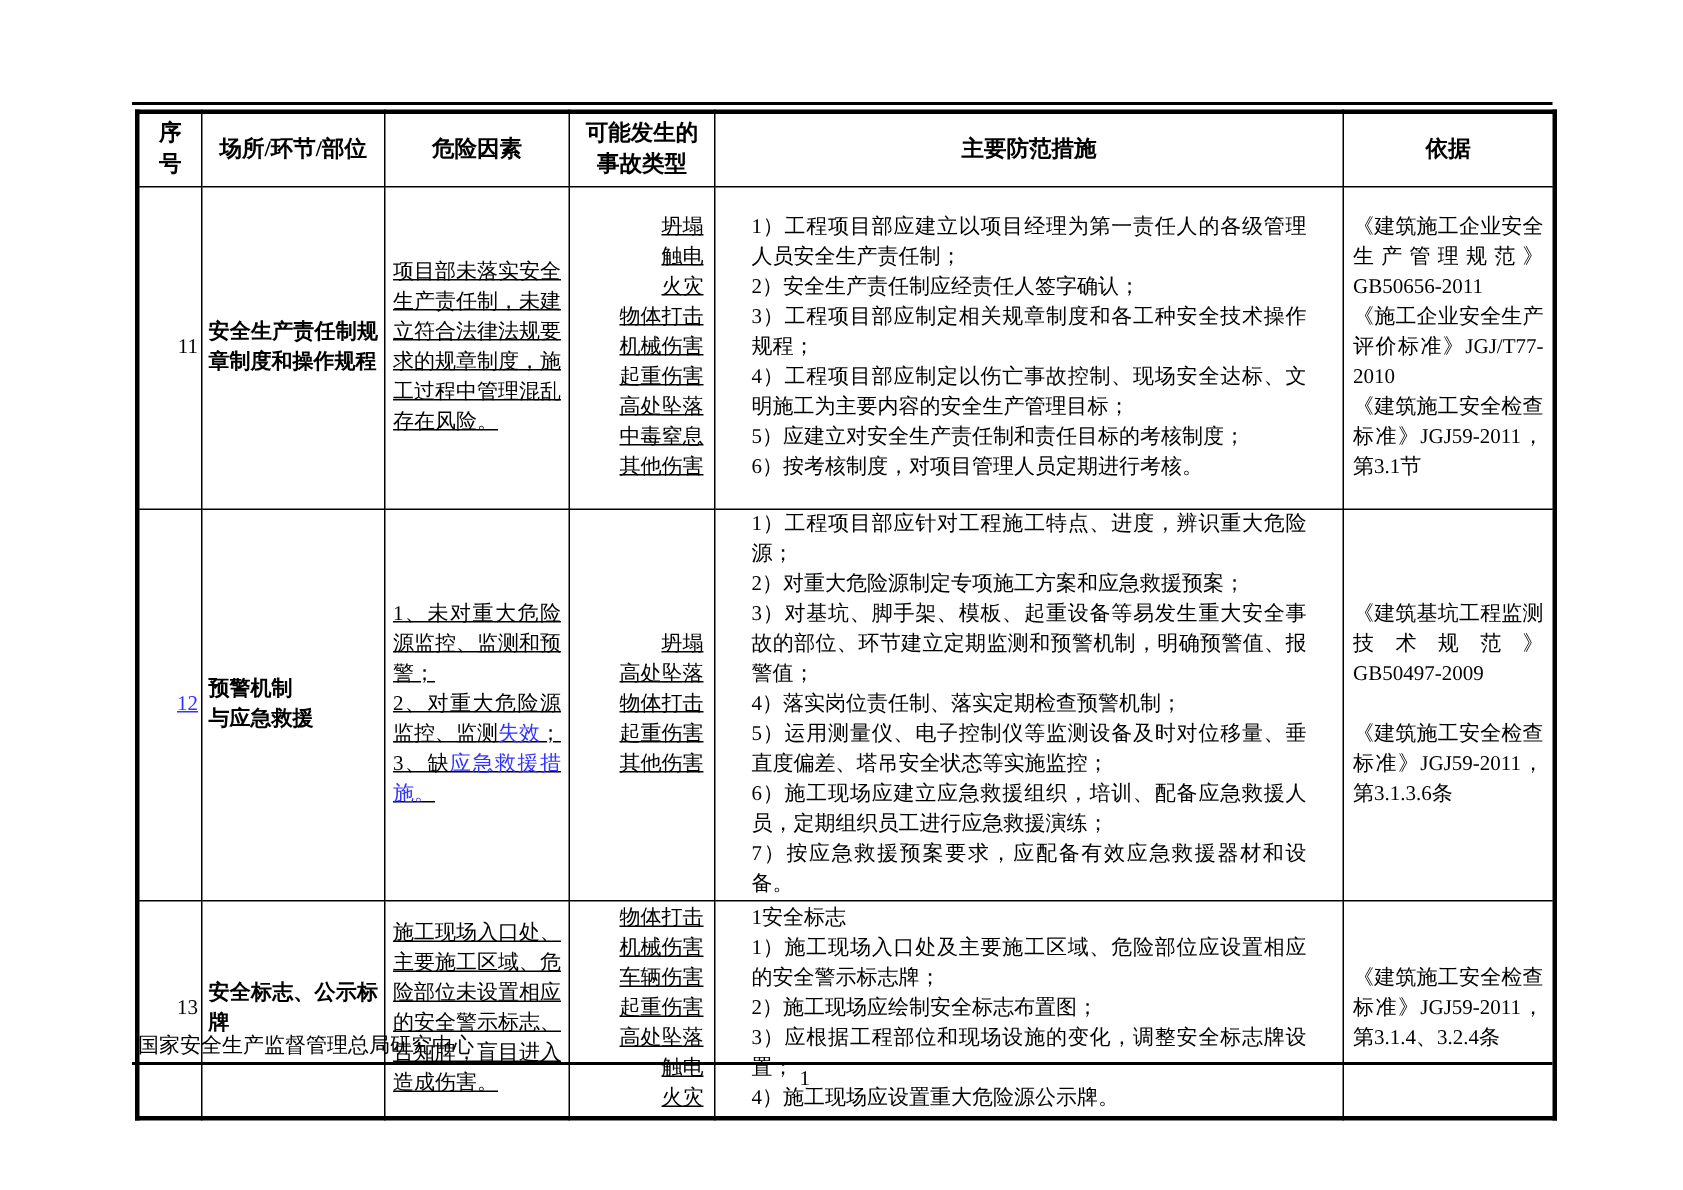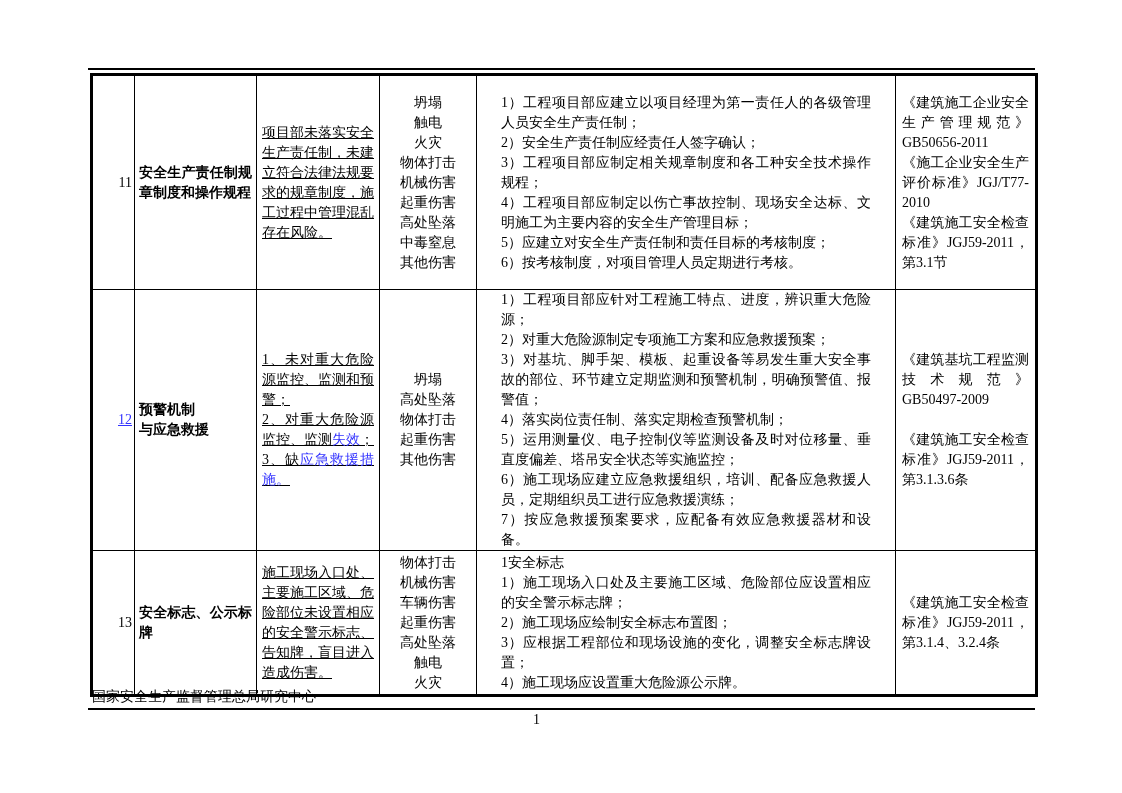--- a/index.html
+++ b/index.html
@@ -36,21 +36,21 @@
   .risk-table th {
     font-weight: bold;
     font-size: 15px;
     text-align: center;
     padding: 2px 8px;
     line-height: 21px;
   }
   .c-no  { padding: 0 2px 0 6px; text-align: right; }
   .c-loc { padding: 0 4px; text-align: justify; text-justify: inter-ideograph; font-weight: bold; }
   .c-haz { padding: 0 5px; text-align: justify; text-justify: inter-ideograph; text-decoration: underline; }
-  .c-acc { padding: 0 7px; text-align: center; }
+  .c-acc { padding: 0 7px; text-align: right; text-decoration: underline; }
   .c-mea { padding: 0 24px; text-align: justify; text-justify: inter-ideograph; }
   .c-bas { padding: 0 6px; text-align: justify; text-justify: inter-ideograph; margin-top: 48px; }
   .bline { min-height: 20px; }
   .footer-rule {
     position: absolute;
     left: 88px; top: 708px;
     width: 947px; height: 1.5px;
     background: #000;
   }
   .footer-org {
@@ -74,20 +74,28 @@
   <table class="risk-table">
     <colgroup>
       <col style="width:43px">
       <col style="width:122px">
       <col style="width:123px">
       <col style="width:97px">
       <col style="width:419px">
       <col style="width:141px">
     </colgroup>
     <tbody>
+        <tr style="height:50px">
+      <th>序号</th>
+      <th>场所/环节/部位</th>
+      <th>危险因素</th>
+      <th style="padding:2px 10px">可能发生的事故类型</th>
+      <th>主要防范措施</th>
+      <th>依据</th>
+    </tr>
 
     <tr style="height:215px">
       <td class="c-no">11</td>
       <td class="c-loc">
             <div class="bline">安全生产责任制规章制度和操作规程</div>
           </td>
       <td class="c-haz">项目部未落实安全生产责任制，未建立符合法律法规要求的规章制度，施工过程中管理混乱存在风险。</td>
       <td class="c-acc">
             <div class="bline">坍塌</div>
             <div class="bline">触电</div>

